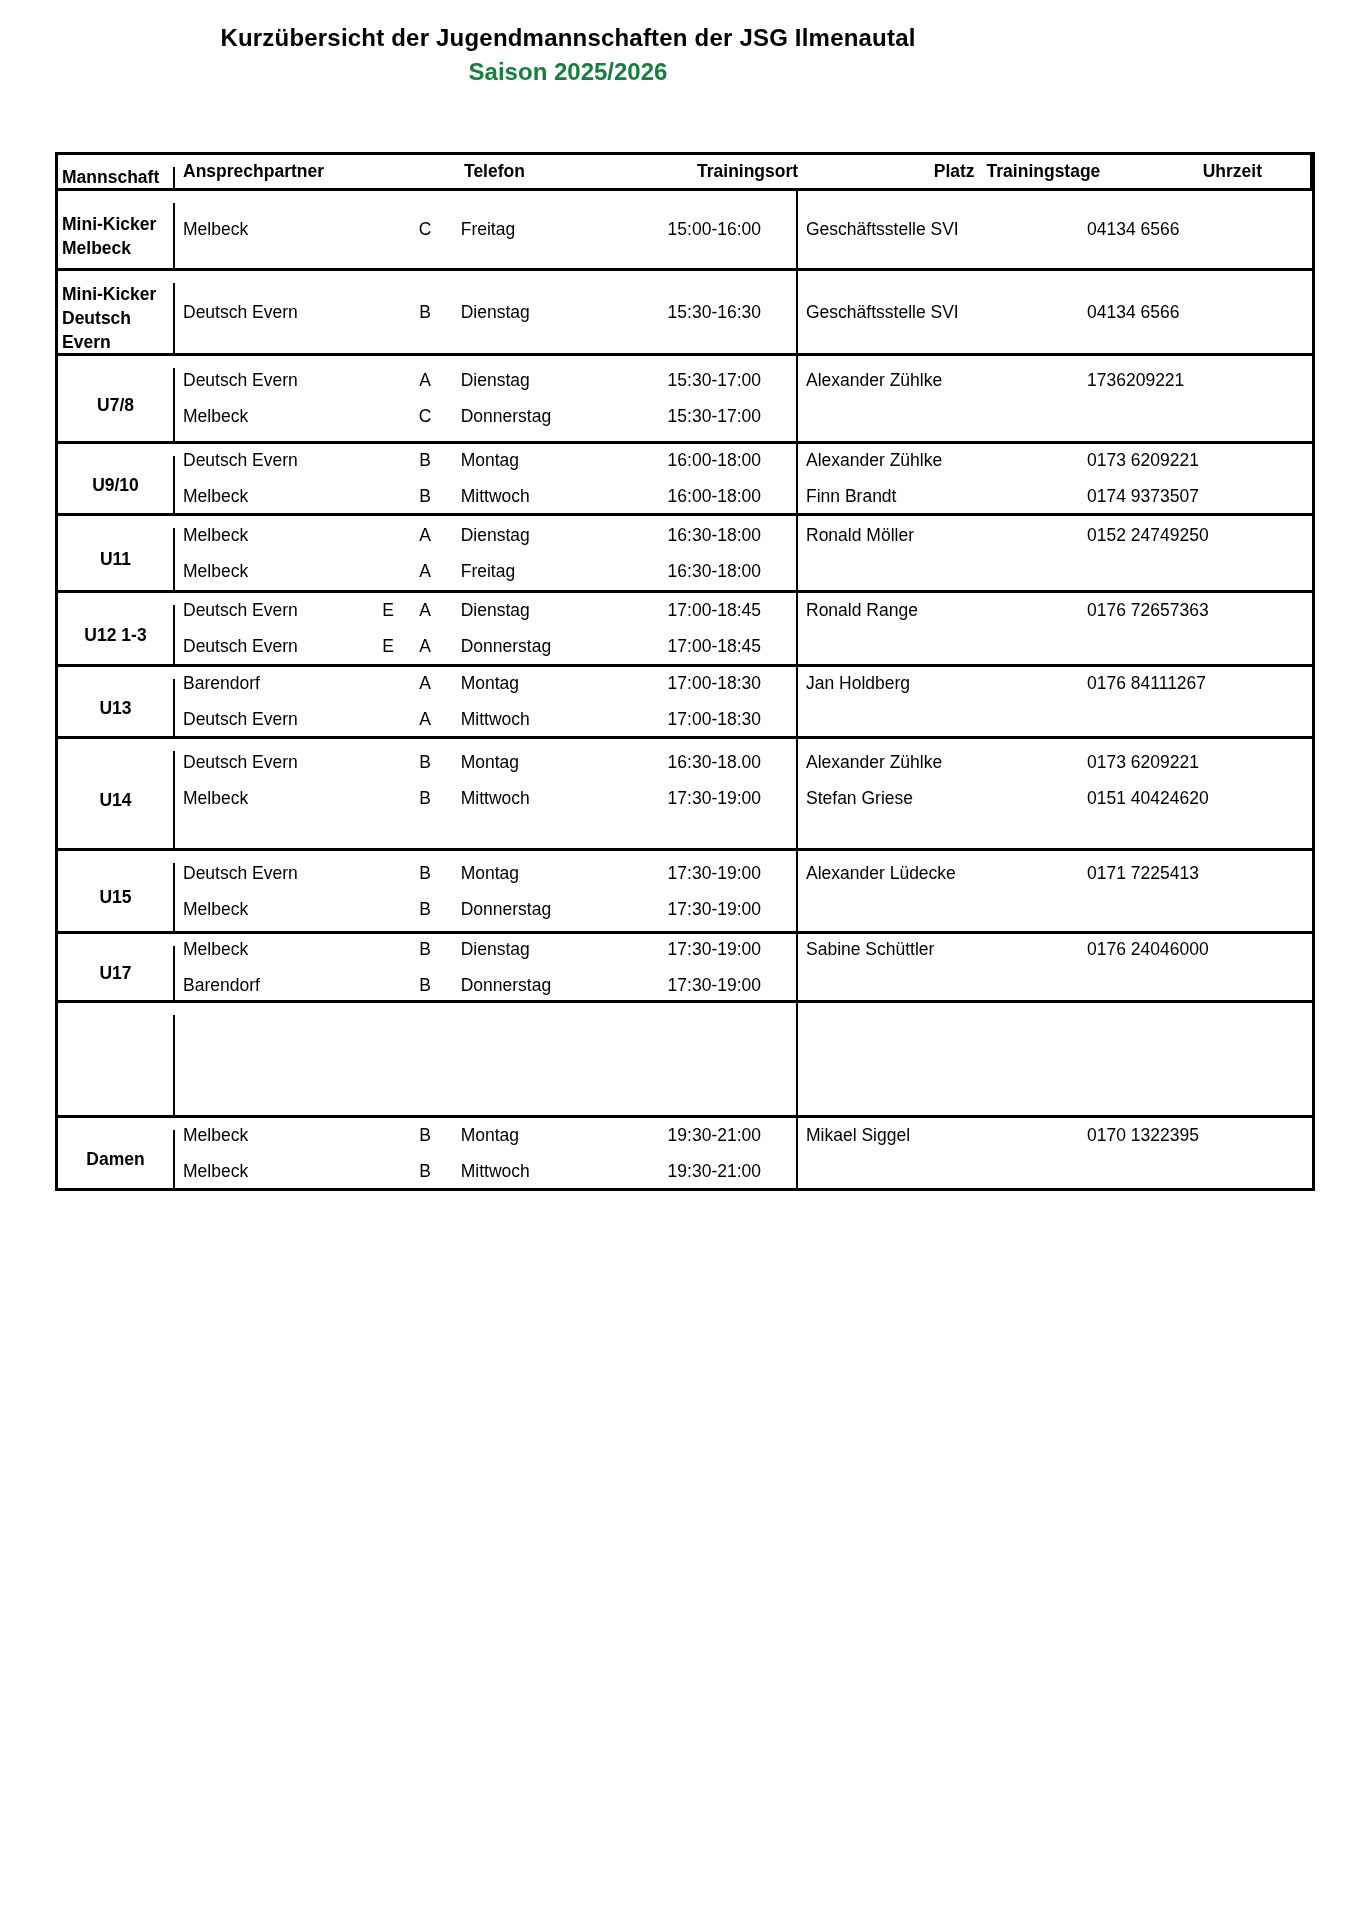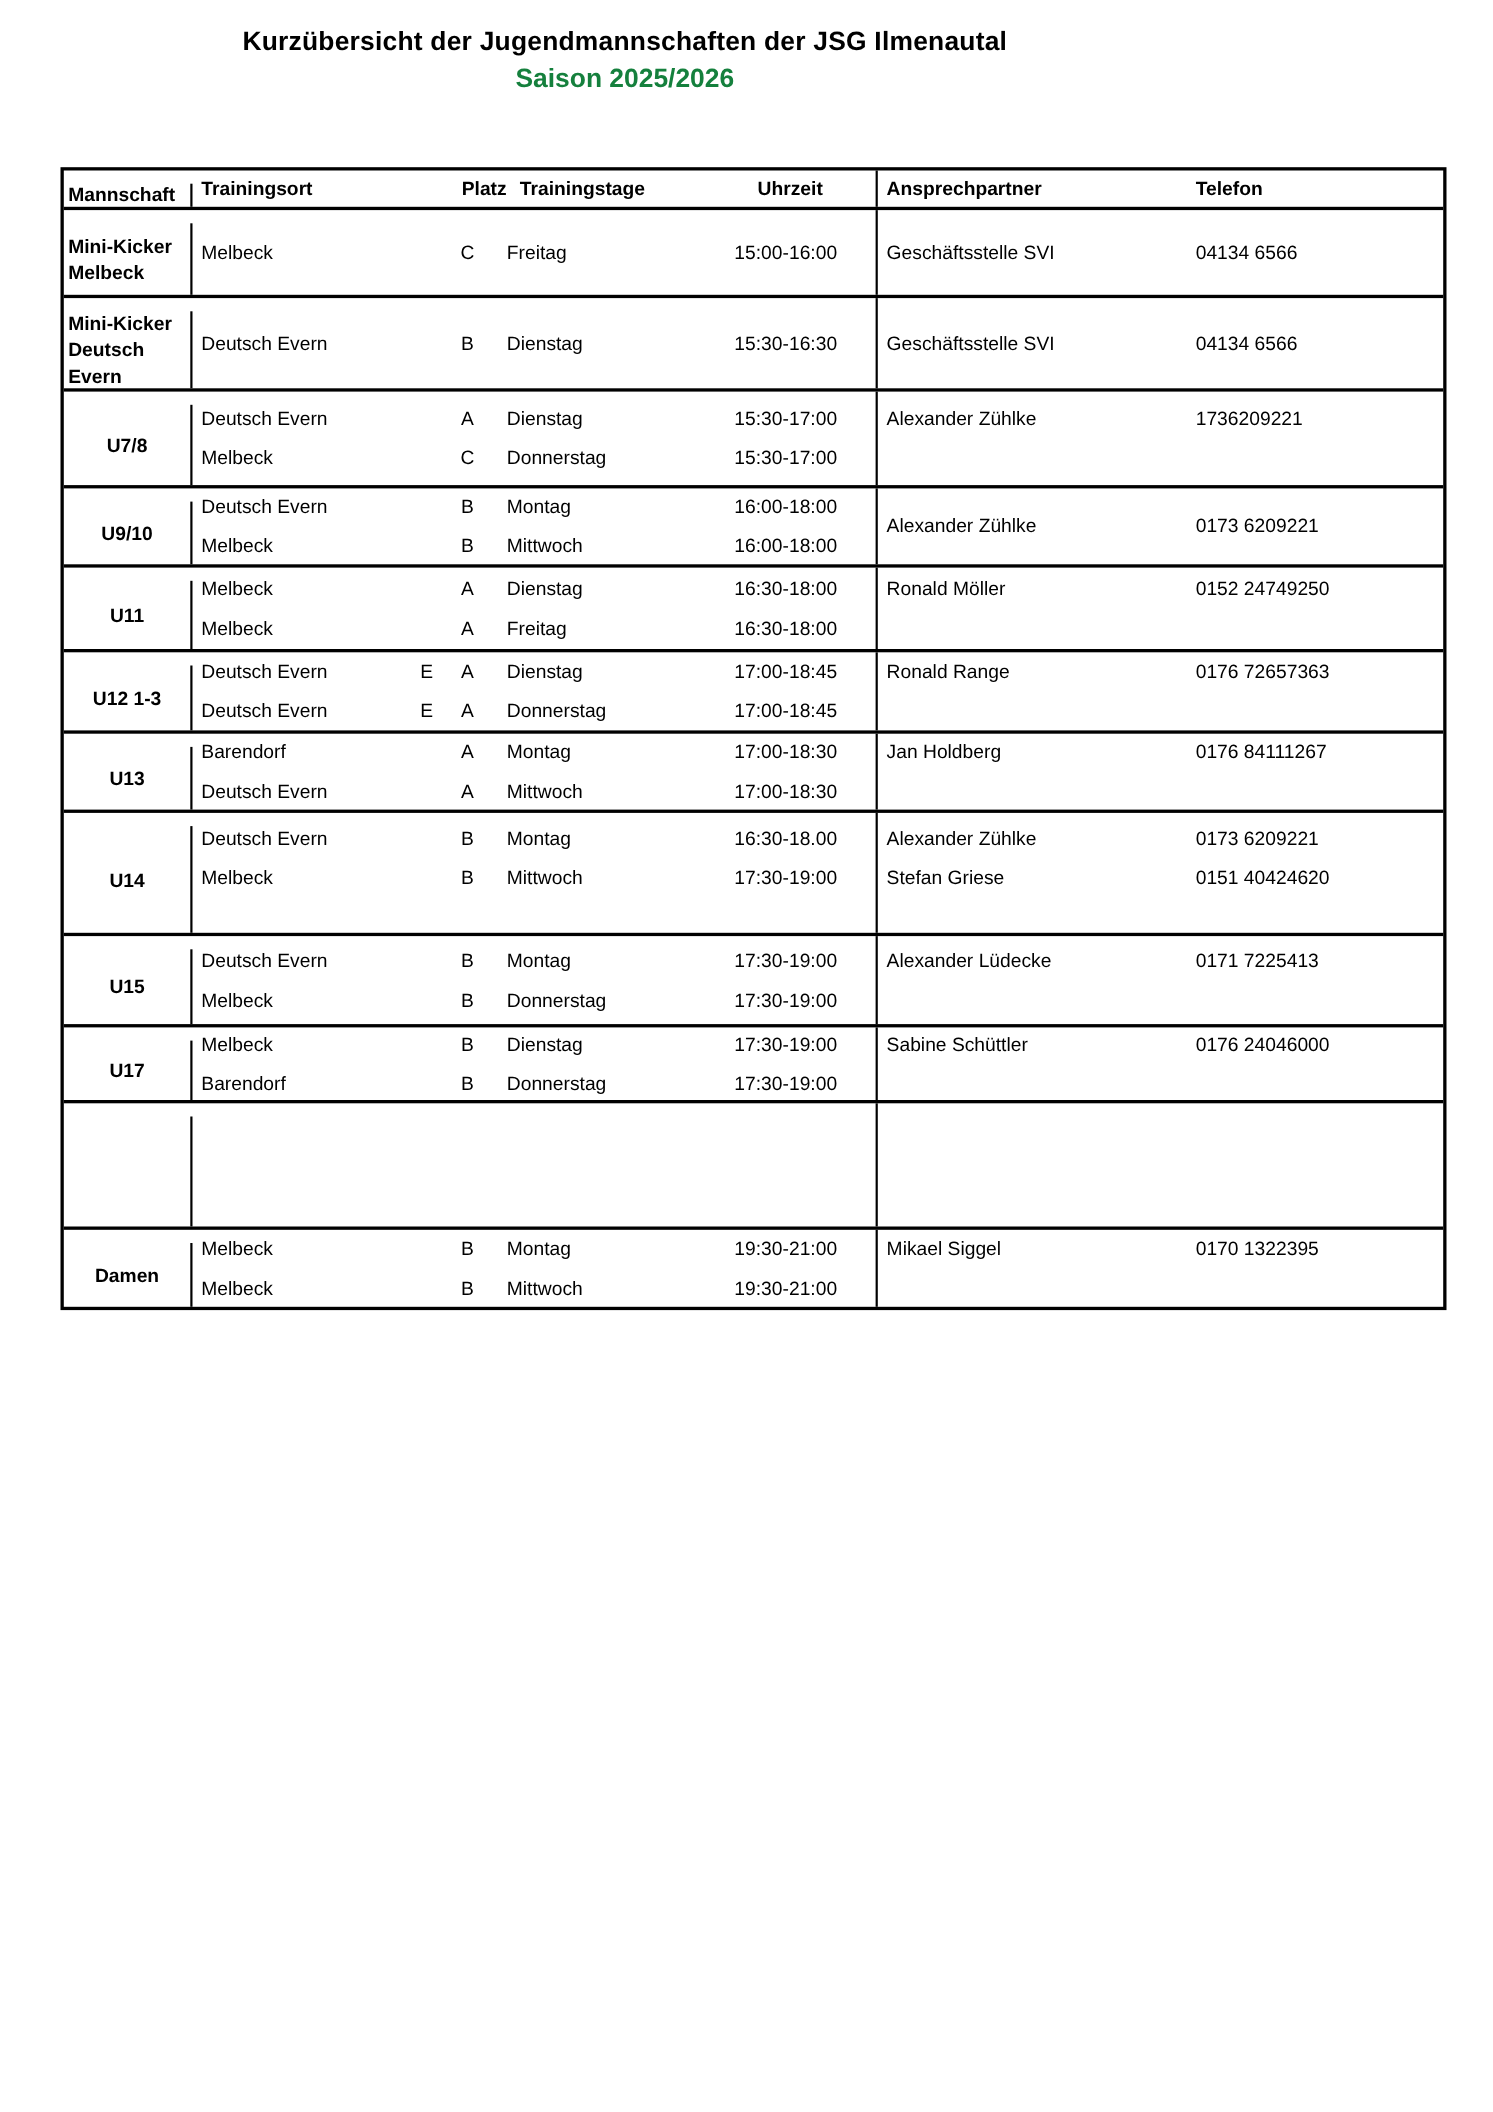--- a/index.html
+++ b/index.html
@@ -42,32 +42,32 @@
 
 <div class="page">
   <div class="title">Kurzübersicht der Jugendmannschaften der JSG Ilmenautal</div>
   <div class="subtitle" style="color: #15803d;">Saison 2025/2026</div>
 
   <div class="ttable">
     <div class="trow thead">
       <div class="cell c1 hdr-c1">
         <span>Mannschaft</span>
       </div>
+      <div class="cell c3">
+        <div class="tline full">
+          <span class="slot-name b">Ansprechpartner</span>
+          <span class="slot-tel b">Telefon</span>
+        </div>
+      </div>
       <div class="cell c2">
         <div class="tline full">
           <span class="slot-ort-h b">Trainingsort</span>
           <span class="slot-platz-h b">Platz</span>
           <span class="slot-tag b">Trainingstage</span>
           <span class="slot-zeit b zeit-h">Uhrzeit</span>
-        </div>
-      </div>
-      <div class="cell c3">
-        <div class="tline full">
-          <span class="slot-name b">Ansprechpartner</span>
-          <span class="slot-tel b">Telefon</span>
         </div>
       </div>
     </div>
     <div>
         <div class="trow" style="height: 80px;">
           <div class="cell c1 c1-left">
             <div class="nline">Mini-Kicker</div>
             <div class="nline">Melbeck</div>
           </div>
           <div class="cell c2">
@@ -153,20 +153,24 @@
               <span class="slot-platz">B</span>
               <span class="slot-tag">Mittwoch</span>
               <span class="slot-zeit">16:00-18:00</span>
             </div>
           </div>
           <div class="cell c3">
             <div class="tline">
               <span class="slot-name">Alexander Zühlke</span>
               <span class="slot-tel">0173 6209221</span>
             </div>
+            <div class="tline">
+              <span class="slot-name">Finn Brandt</span>
+              <span class="slot-tel">0174 9373507</span>
+            </div>
           </div>
         </div>
         <div class="trow" style="height: 77px;">
           <div class="cell c1">
             <div class="nline">U11</div>
           </div>
           <div class="cell c2">
             <div class="tline">
               <span class="slot-ort">Melbeck</span>
               <span class="slot-zusatz"></span>

